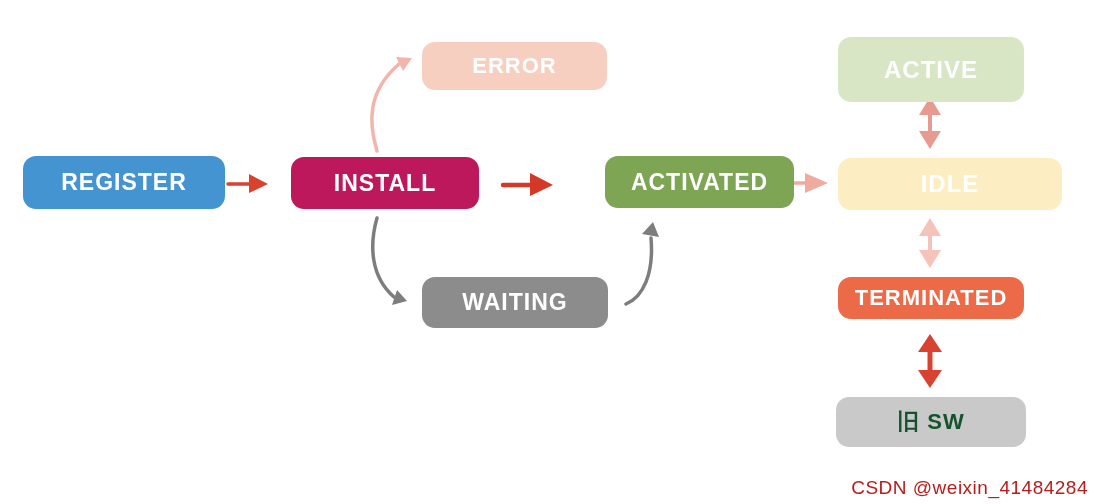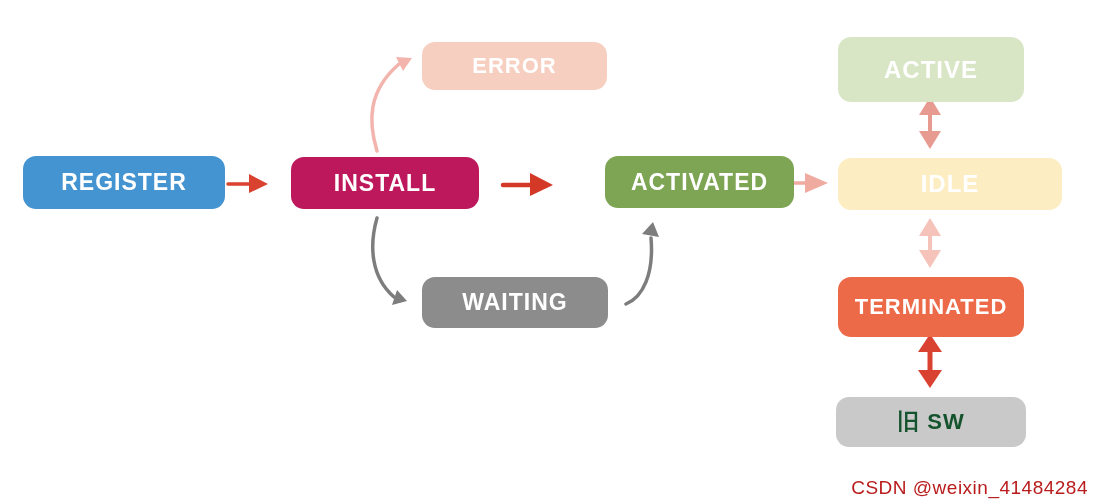--- a/index.html
+++ b/index.html
@@ -20,21 +20,21 @@
     letter-spacing:1px;
     user-select:none;
   }
   #n-register  {left:23px;  top:156px; width:202px; height:53px;text-align:right;}
   #n-install   {left:291px; top:157px; width:188px; height:52px;}
   #n-error     {left:422px; top:42px;  width:185px; height:48px; font-size:22px;}
   #n-activated {left:565px; top:156px; width:189px; height:52px;margin-left:40px;}
   #n-waiting   {left:422px; top:277px; width:186px; height:51px;text-align:center;}
   #n-active    {left:838px; top:37px;  width:186px; height:65px; font-size:24px;}
   #n-idle      {left:838px; top:158px; width:224px; height:52px; font-size:24px;}
-  #n-terminated{left:838px; top:277px; width:186px; height:60px; font-size:22px;}
+  #n-terminated{left:838px; top:277px; width:186px; height:42px; font-size:22px;}
   #n-oldsw     {left:836px; top:397px; width:190px; height:50px; font-size:22px;}
   #edges{
     position:absolute;left:0;top:0;width:1094px;height:504px;
     pointer-events:none;
   }
   #watermark{
     position:absolute;
     right:6px;bottom:5px;
     font-size:19px;
     font-weight:400;

